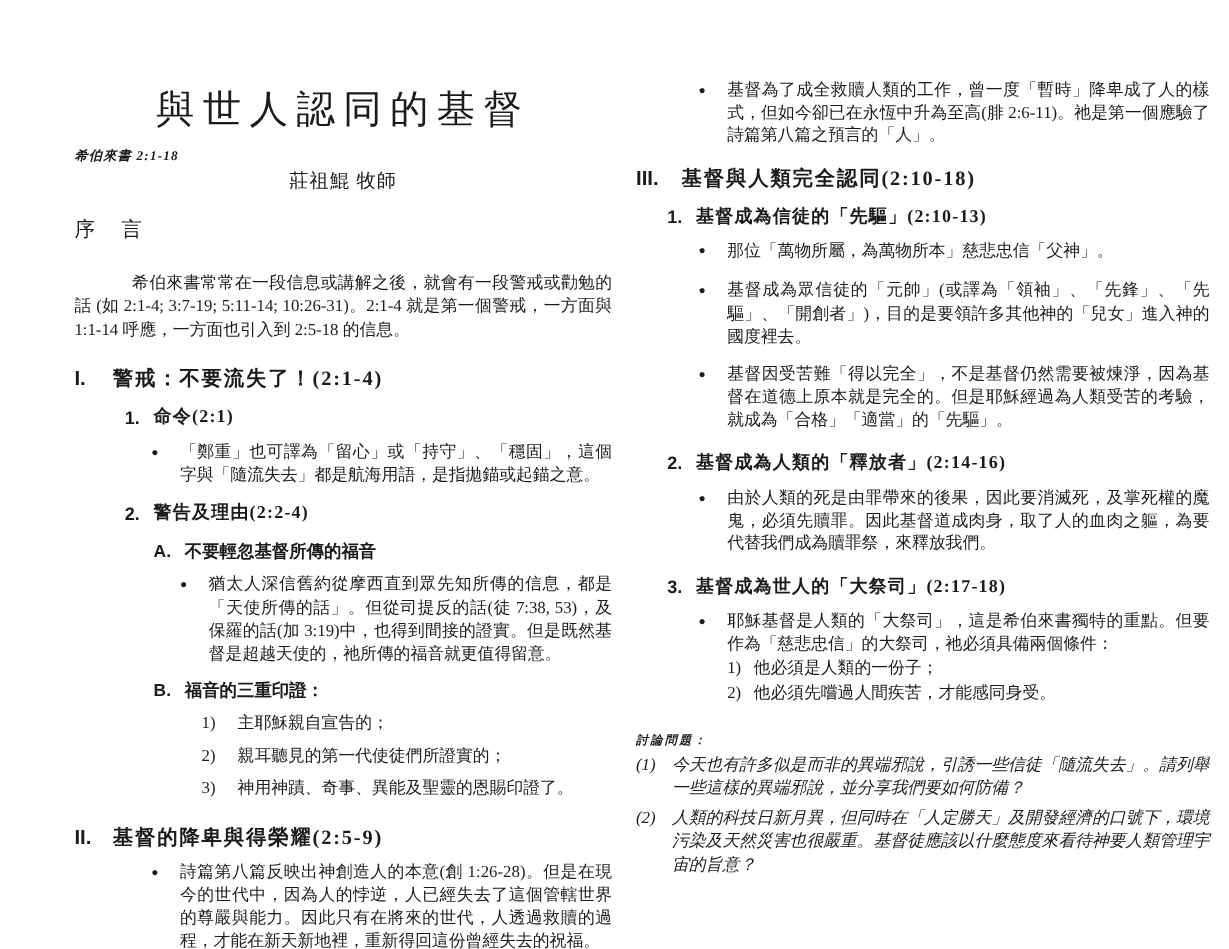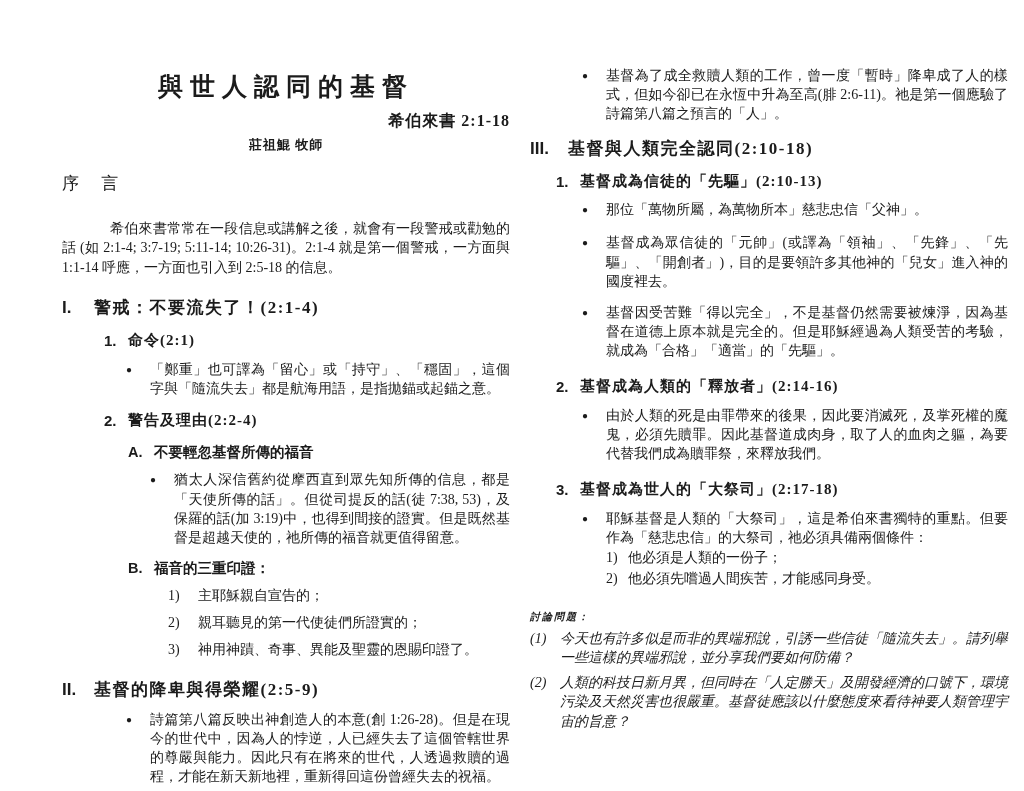--- a/index.html
+++ b/index.html
@@ -5,23 +5,23 @@
   html,body{margin:0;padding:0;background:#ffffff;}
   .page{
     position:relative;width:1024px;height:791px;background:#ffffff;
     color:#1b1b1b;font-family:"Liberation Serif","DejaVu Serif",serif;
     overflow:hidden;box-sizing:border-box;
   }
   .col{position:absolute;top:0;box-sizing:border-box;}
   .col-left{left:62px;top:70px;width:448px;}
   .col-right{left:530px;top:56px;width:478px;}
 
-  .doc-title{font-size:25px;font-weight:bold;letter-spacing:7px;text-align:center;margin:0;}
-  .doc-scripture{font-size:16px;font-weight:bold;text-align:right;margin-top:8px;letter-spacing:1px;}
-  .doc-author{font-size:13px;font-weight:bold;text-align:center;margin-top:4px;letter-spacing:1px;}
+  .doc-title{font-size:32px;font-weight:normal;letter-spacing:7px;text-align:center;margin:0;}
+  .doc-scripture{font-size:11px;font-weight:bold;text-align:left;margin-top:8px;letter-spacing:1px;font-style:italic;}
+  .doc-author{font-size:16px;font-weight:normal;text-align:center;margin-top:4px;letter-spacing:1px;}
 
   .h-kai{font-size:17px;font-weight:normal;letter-spacing:9px;margin-top:18px;}
   .preface-body{font-size:14px;line-height:1.38;margin:24px 0 0 0;text-indent:48px;text-align:justify;}
 
   .sec-head{display:flex;font-weight:bold;font-size:17px;margin-top:20px;line-height:1.25;}
   .sec-num{flex:none;width:32px;font-family:"Liberation Sans","DejaVu Sans",sans-serif;}
   .col-right .sec-num{width:38px;}
   .sec-title{letter-spacing:1.5px;}
 
   .sub-head{display:flex;font-weight:bold;font-size:15px;margin:13px 0 0 42px;line-height:1.3;}

